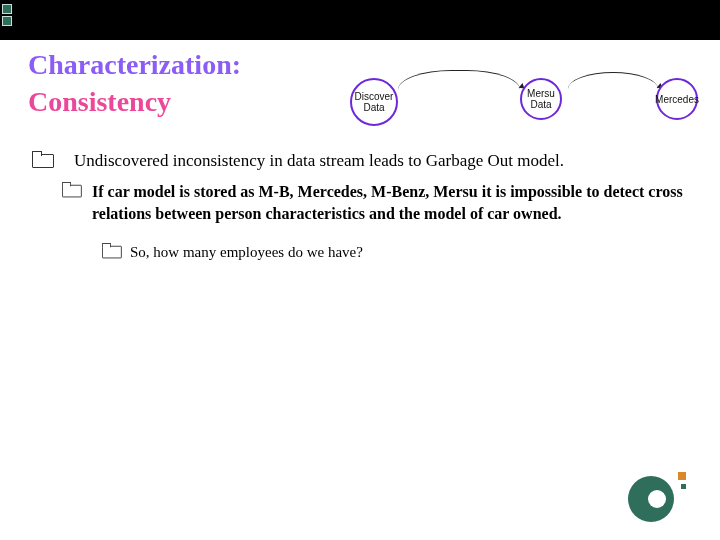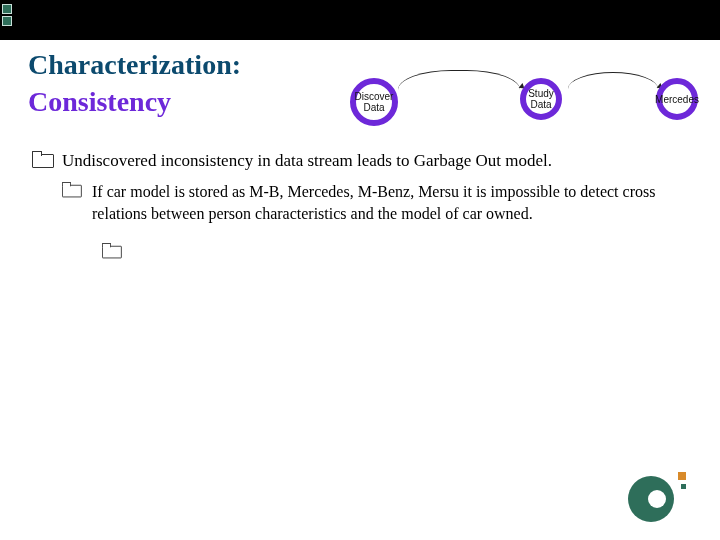--- a/index.html
+++ b/index.html
@@ -4,39 +4,39 @@
 <style>
   * { box-sizing: border-box; margin: 0; padding: 0; }
   html, body { width: 720px; height: 540px; background: #fff; font-family: Georgia, 'Times New Roman', serif; }
   .slide { position: relative; width: 720px; height: 540px; overflow: hidden; }
   .topbar { position: absolute; top: 0; left: 0; width: 720px; height: 40px; background: #000; }
   .win-icon { position: absolute; left: 2px; top: 4px; width: 14px; height: 22px; }
   .win-icon .sq { position: absolute; width: 10px; height: 10px; border: 1px solid #c7e0d9; background: #2e6e5a; }
   .win-icon .sq1 { top: 0; left: 0; }
   .win-icon .sq2 { top: 12px; left: 0; }
   .title { position: absolute; left: 28px; top: 48px; }
-  .title .line1 { font-size: 28px; font-weight: bold; color: #0c4a6e; line-height: 1.2; }
-  .title .line2 { font-size: 28px; font-weight: bold; color: #6d28d9; line-height: 1.4; }
+  .title .line1 { font-size: 28px; font-weight: bold; color: #8b5cf6; line-height: 1.2; }
+  .title .line2 { font-size: 28px; font-weight: bold; color: #ec4899; line-height: 1.4; }
   .flow { position: absolute; top: 68px; right: 8px; width: 370px; height: 72px; }
   .node { position: absolute; text-align: center; font-family: Arial, Helvetica, sans-serif; font-size: 10px; color: #111; }
-  .node .circ { width: 48px; height: 48px; border: 6px solid #6d28d9; border-radius: 50%; background: #fff; display: flex; align-items: center; justify-content: center; flex-direction: column; line-height: 1.1; }
+  .node .circ { width: 48px; height: 48px; border: 2px solid #6d28d9; border-radius: 50%; background: #fff; display: flex; align-items: center; justify-content: center; flex-direction: column; line-height: 1.1; }
   .node1 { left: 8px; top: 10px; }
   .node2 { left: 178px; top: 10px; }
   .node3 { left: 314px; top: 10px; }
   .node.small .circ { width: 42px; height: 42px; }
   .arc { position: absolute; border: 1px solid #222; border-bottom: none; border-left: none; border-right: none; border-radius: 80px / 30px; }
   .arc1 { left: 56px; top: 2px; width: 122px; height: 40px; }
   .arc2 { left: 226px; top: 4px; width: 90px; height: 34px; }
   .arrowhead { position: absolute; width: 0; height: 0; border-left: 5px solid #222; border-top: 3px solid transparent; border-bottom: 3px solid transparent; }
   .ah1 { left: 178px; top: 16px; transform: rotate(40deg); }
   .ah2 { left: 316px; top: 16px; transform: rotate(40deg); }
 
   .content { position: absolute; left: 32px; top: 150px; width: 660px; color: #000; font-size: 17px; line-height: 1.35; }
-  .lvl1 { position: relative; padding-left: 30px; margin-bottom: 8px; }
-  .lvl2 { position: relative; padding-left: 30px; margin: 6px 0 18px 30px; font-size: 16px; }
+  .lvl1 { position: relative; padding-left: 42px; margin-bottom: 8px; }
+  .lvl2 { position: relative; padding-left: 30px; margin: 6px 0 18px 30px; font-size: 16px; font-weight: bold; }
   .lvl3 { position: relative; padding-left: 28px; margin: 6px 0 0 70px; font-size: 15px; }
   .folder { position: absolute; left: 0; top: 2px; width: 20px; height: 14px; }
   .folder::before { content: ""; position: absolute; left: 0; top: 2px; width: 20px; height: 12px; border: 1.2px solid #333; border-radius: 1px; background: #fff; }
   .folder::after { content: ""; position: absolute; left: 0; top: -1px; width: 8px; height: 4px; border: 1.2px solid #333; border-bottom: none; border-radius: 1px 1px 0 0; background: #fff; }
   .lvl2 .folder, .lvl3 .folder { transform: scale(0.9); transform-origin: left top; }
 
   .logo { position: absolute; right: 34px; bottom: 20px; width: 58px; height: 48px; }
   .logo .big { position: absolute; left: 0; top: 4px; width: 46px; height: 46px; background: #2e6e5a; border-radius: 50%; }
   .logo .cut { position: absolute; left: 20px; top: 18px; width: 18px; height: 18px; background: #fff; border-radius: 50%; }
   .logo .dot1 { position: absolute; right: 0; top: 0; width: 8px; height: 8px; background: #d88a2a; }
@@ -63,41 +63,42 @@
     <div class="arrowhead ah1"></div>
     <div class="arc arc2"></div>
     <div class="arrowhead ah2"></div>
     <div class="node node1">
       <div class="circ">
           <span>Discover Data</span>
         </div>
     </div>
     <div class="node node2 small">
       <div class="circ">
-          <span>Study Data</span>
+          <span>Mersu Data</span>
         </div>
     </div>
     <div class="node node3 small">
       <div class="circ">
           <span>Mercedes</span>
         </div>
     </div>
   </div>
 
   <div class="content">
     <div class="lvl1">
       <span class="folder"></span>
       <span>Undiscovered inconsistency in data stream leads to Garbage Out model.</span>
     </div>
     <div class="lvl2">
       <span class="folder"></span>
       <span>If car model is stored as M-B, Mercedes, M-Benz, Mersu it is impossible to detect cross relations between person characteristics and the model of car owned.</span>
     </div>
     <div class="lvl3">
       <span class="folder"></span>
+      <span>So, how many employees do we have?</span>
     </div>
   </div>
 
   <div class="logo">
     <div class="big"></div>
     <div class="cut"></div>
     <div class="dot1"></div>
     <div class="dot2"></div>
   </div>
 </div>

